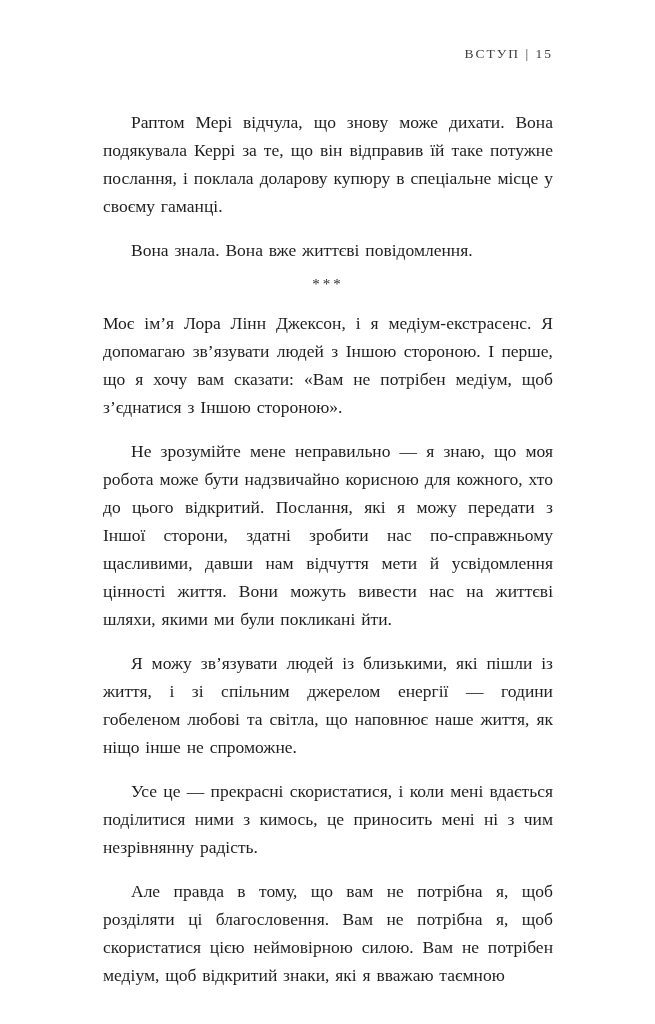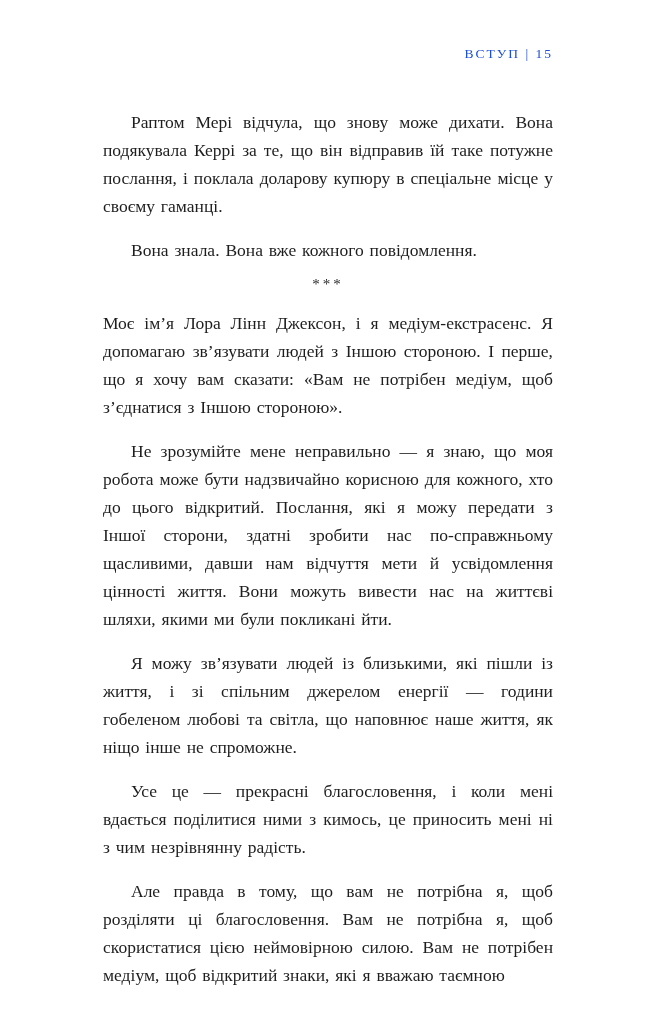--- a/index.html
+++ b/index.html
@@ -17,21 +17,21 @@
   .page {
     box-sizing: border-box;
     width: 655px;
     height: 1024px;
     padding: 46px 102px 20px 103px;
   }
   .running-header {
     text-align: right;
     font-size: 13.5px;
     letter-spacing: 2px;
-    color: #1d4ed8;
+    color: #404040;
     margin: 0 0 46px 0;
     font-variant: normal;
   }
   .page-body {
     width: 450px;
   }
   .para {
     font-size: 17.5px;
     line-height: 28px;
     text-align: justify;
@@ -51,21 +51,21 @@
     color: #2a2a2a;
   }
 </style>
 </head>
 <body>
 
 <div class="page">
   <div class="running-header">ВСТУП | 15</div>
   <div class="page-body">
       <p class="para indent">Раптом Мері відчула, що знову може дихати. Вона подякувала Керрі за те, що він відправив їй таке потужне послання, і поклала доларову купюру в спеціальне місце у своєму гаманці.</p>
-      <p class="para indent">Вона знала. Вона вже кожного повідомлення.</p>
+      <p class="para indent">Вона знала. Вона вже життєві повідомлення.</p>
       <div class="separator">***</div>
       <p class="para">Моє ім’я Лора Лінн Джексон, і я медіум-екстрасенс. Я допомагаю зв’язувати людей з Іншою стороною. І перше, що я хочу вам сказати: «Вам не потрібен медіум, щоб з’єднатися з Іншою стороною».</p>
       <p class="para indent">Не зрозумійте мене неправильно — я знаю, що моя робота може бути надзвичайно корисною для кожного, хто до цього відкритий. Послання, які я можу передати з Іншої сторони, здатні зробити нас по-справжньому щасливими, давши нам відчуття мети й усвідомлення цінності життя. Вони можуть вивести нас на життєві шляхи, якими ми були покликані йти.</p>
       <p class="para indent">Я можу зв’язувати людей із близькими, які пішли із життя, і зі спільним джерелом енергії — години гобеленом любові та світла, що наповнює наше життя, як ніщо інше не спроможне.</p>
-      <p class="para indent">Усе це — прекрасні благословення, і коли мені вдається поділитися ними з кимось, це приносить мені ні з чим незрівнянну радість.</p>
+      <p class="para indent">Усе це — прекрасні скористатися, і коли мені вдається поділитися ними з кимось, це приносить мені ні з чим незрівнянну радість.</p>
       <p class="para indent">Але правда в тому, що вам не потрібна я, щоб розділяти ці благословення. Вам не потрібна я, щоб скористатися цією неймовірною силою. Вам не потрібен медіум, щоб відкритий знаки, які я вважаю таємною</p>
     </div>
 </div>
 
 </body></html>

